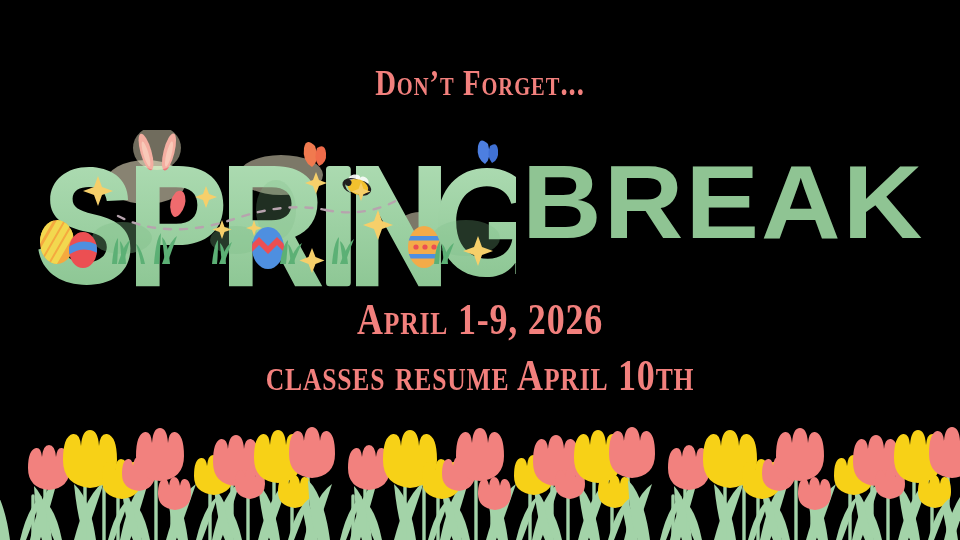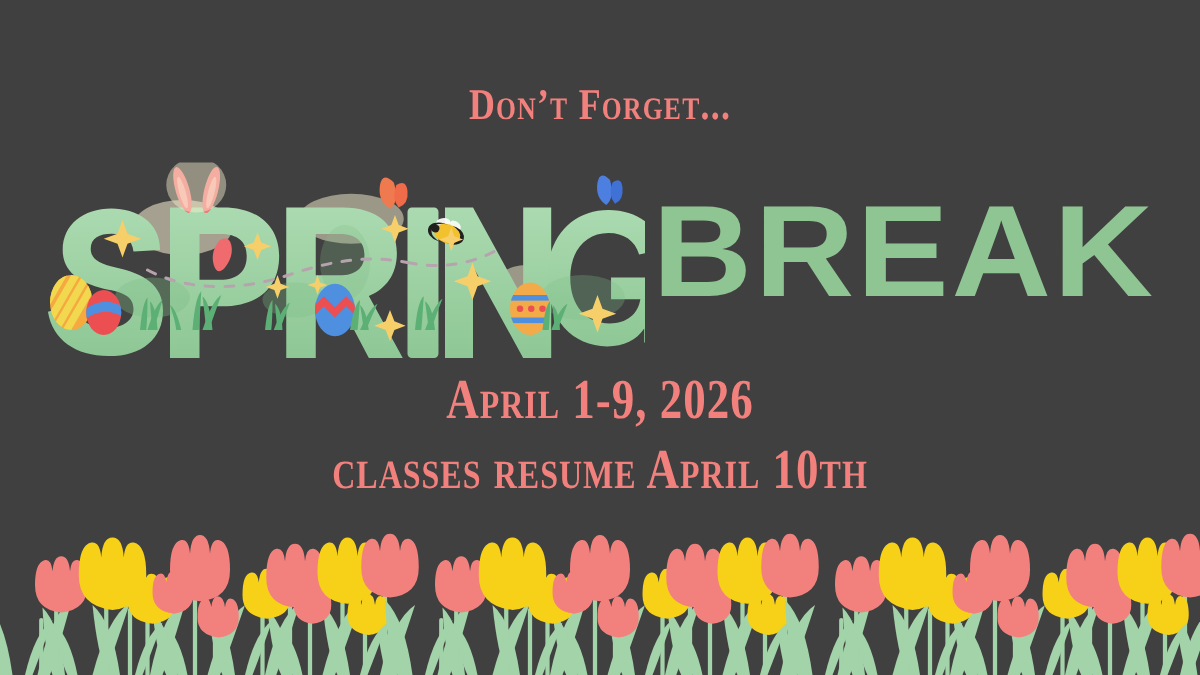--- a/index.html
+++ b/index.html
@@ -3,21 +3,21 @@
 <meta charset="utf-8">
 <style>
   html,body{margin:0;padding:0;}
   body{
     width:960px;height:540px;overflow:hidden;
     font-family:"Liberation Serif", serif;
     background:#fce5da;
   }
   #poster{
     position:relative;width:960px;height:540px;overflow:hidden;
-    background:#404040;
+    background:#000000;
   }
 
   
   .kicker{
     position:absolute;left:0;top:64px;width:960px;text-align:center;
     font-family:"Liberation Serif", serif;
     font-weight:700;
     font-size:35px;
     letter-spacing:1.2px;
     color:#f2807d;

